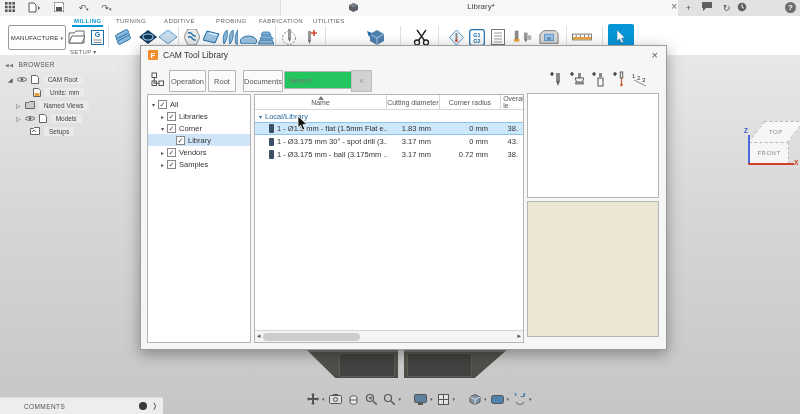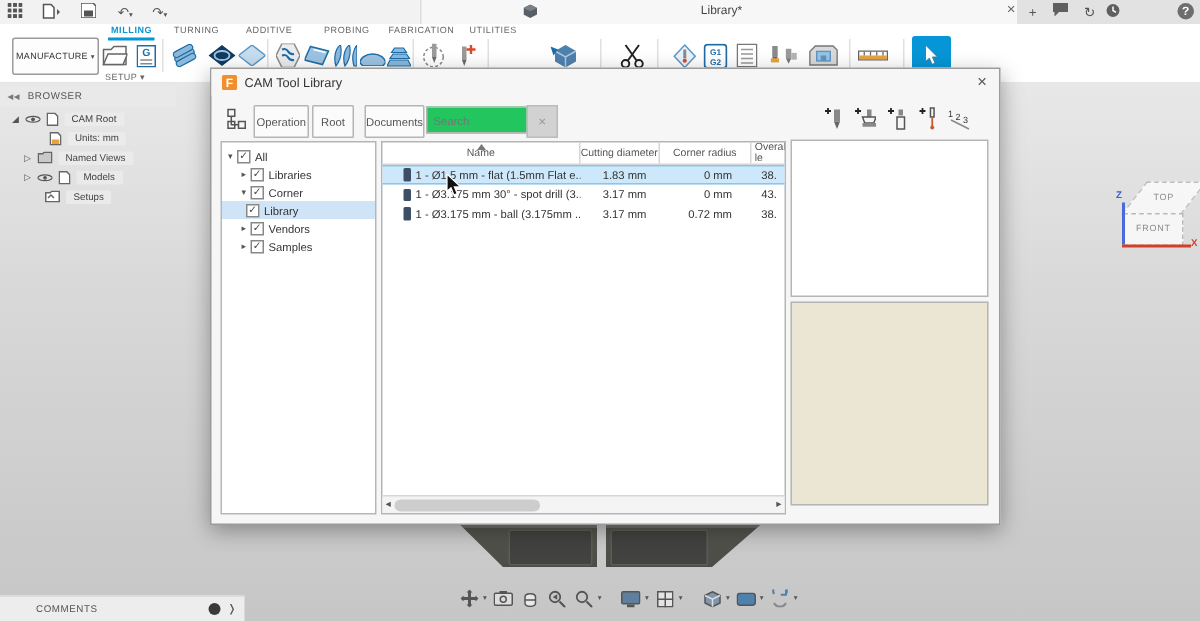--- a/index.html
+++ b/index.html
@@ -573,21 +573,21 @@
     <div class="lnode" style="padding-left:13px">
       <span class="caret">▸</span>
       <span class="cbx">✓</span>
       <span>Libraries</span>
     </div>
     <div class="lnode" style="padding-left:13px">
       <span class="caret">▾</span>
       <span class="cbx">✓</span>
       <span>Corner</span>
     </div>
-    <div class="lnode sel" style="padding-left:16px">
+    <div class="lnode sel" style="padding-left:28px">
       <span class="cbx">✓</span>
       <span>Library</span>
     </div>
     <div class="lnode" style="padding-left:13px">
       <span class="caret">▸</span>
       <span class="cbx">✓</span>
       <span>Vendors</span>
     </div>
     <div class="lnode" style="padding-left:13px">
       <span class="caret">▸</span>
@@ -600,20 +600,24 @@
     <div class="thead">
       <div class="thc" style="width:133px">
         <span class="sort-up"></span>
         <span>Name</span>
       </div>
       <div class="thc" style="width:53px">Cutting diameter</div>
       <div class="thc" style="width:62px">Corner radius</div>
       <div class="thc" style="width:22px;border-right:none;overflow:hidden;justify-content:flex-start;padding-left:2px">Overall le</div>
     </div>
 
+    <div class="grow">
+      <span class="caret" style="color:#2a6a9e">▾</span>
+      <span>Local/Library</span>
+    </div>
 
     <div class="trow hl">
       <span class="toolic"></span>
       <span class="c" style="width:110px;text-align:left;padding-right:0">1 - Ø1.5 mm - flat (1.5mm Flat e...</span>
       <span class="c" style="width:52px">1.83 mm</span>
       <span class="c" style="width:57px">0 mm</span>
       <span class="c" style="width:24px;padding-right:2px">38.</span>
     </div>
     <div class="trow">
       <span class="toolic" style="height:8px"></span>

